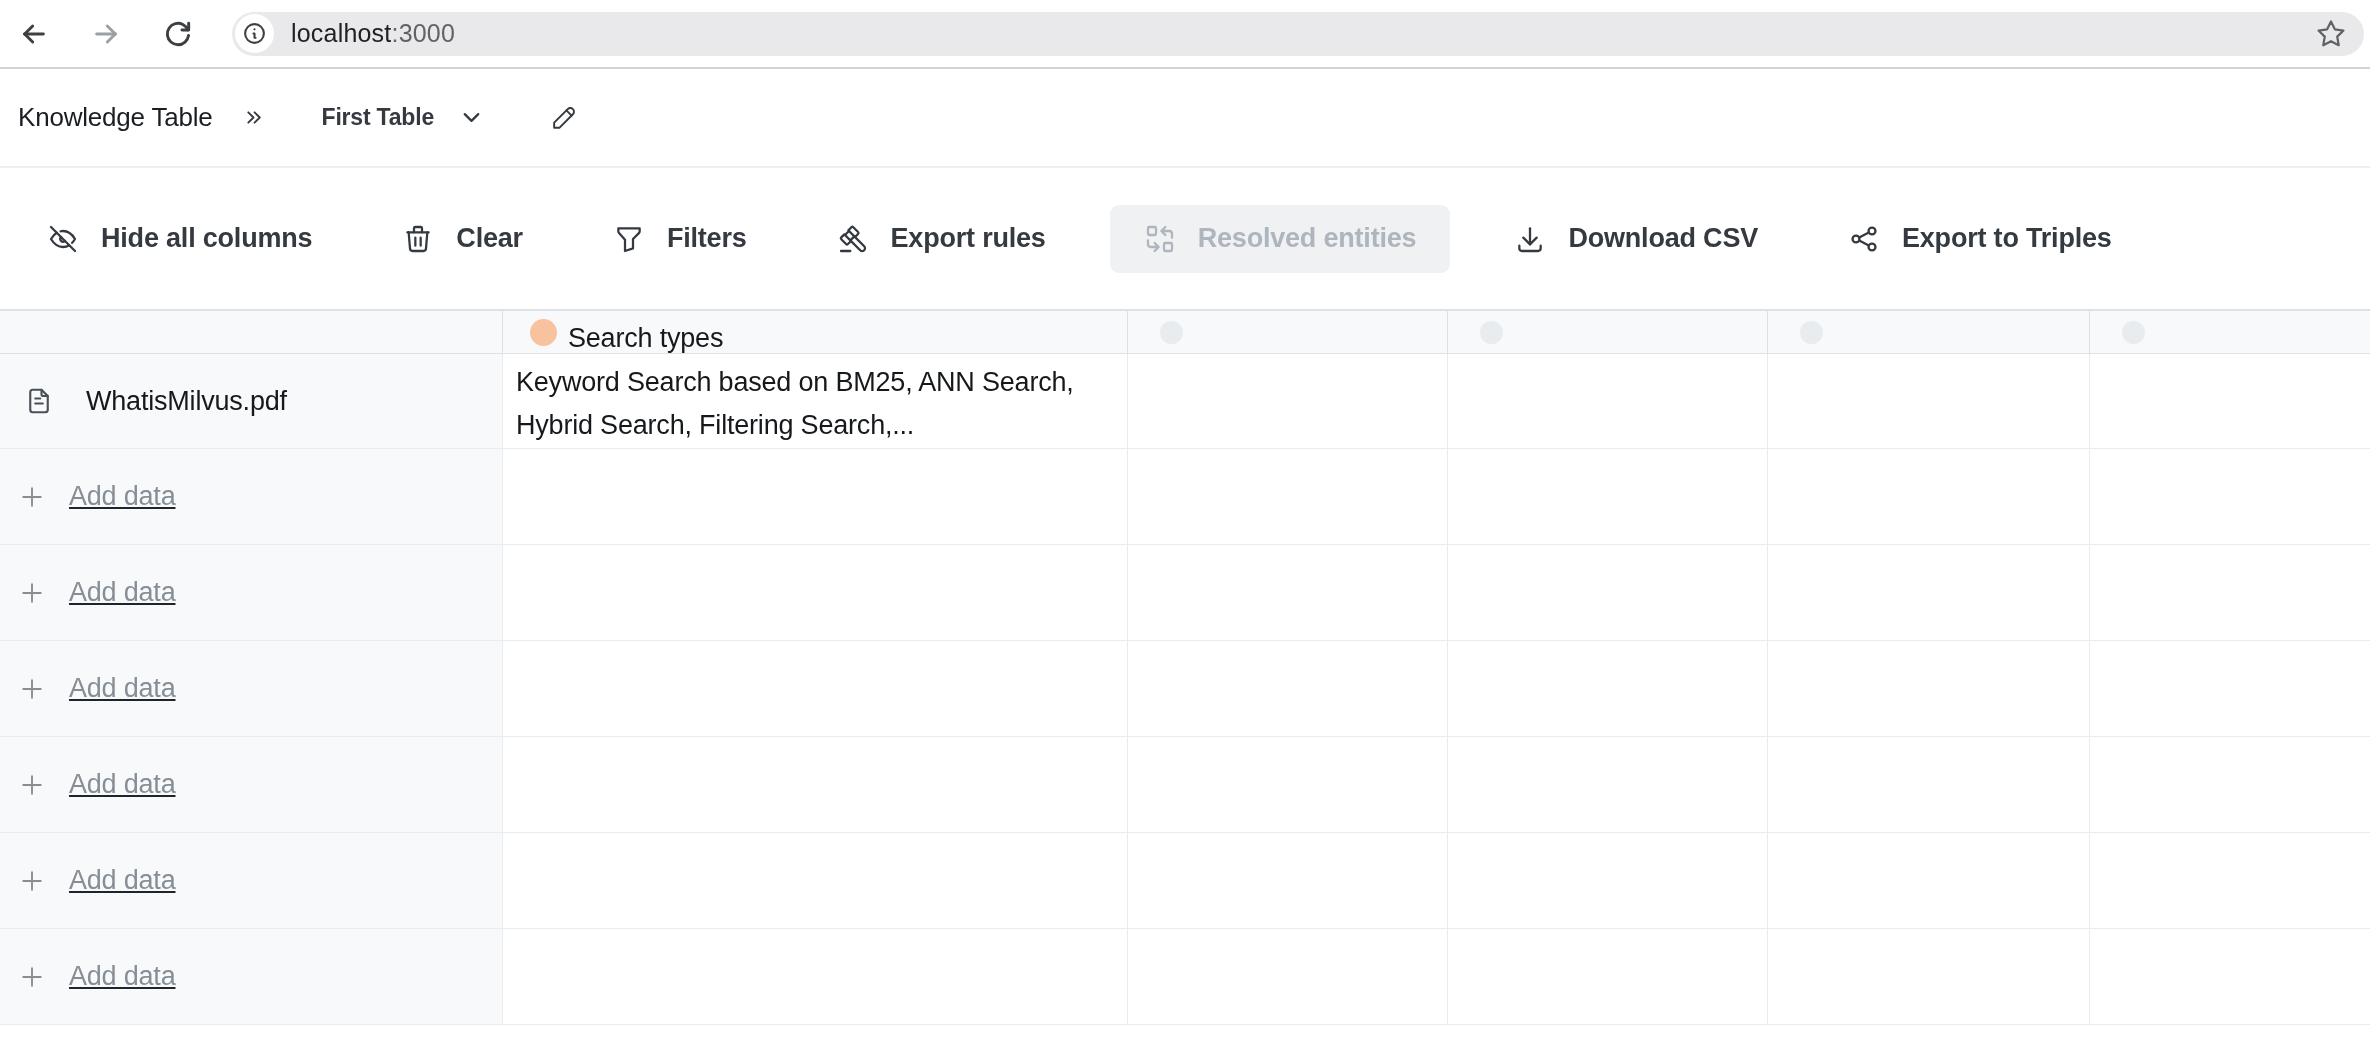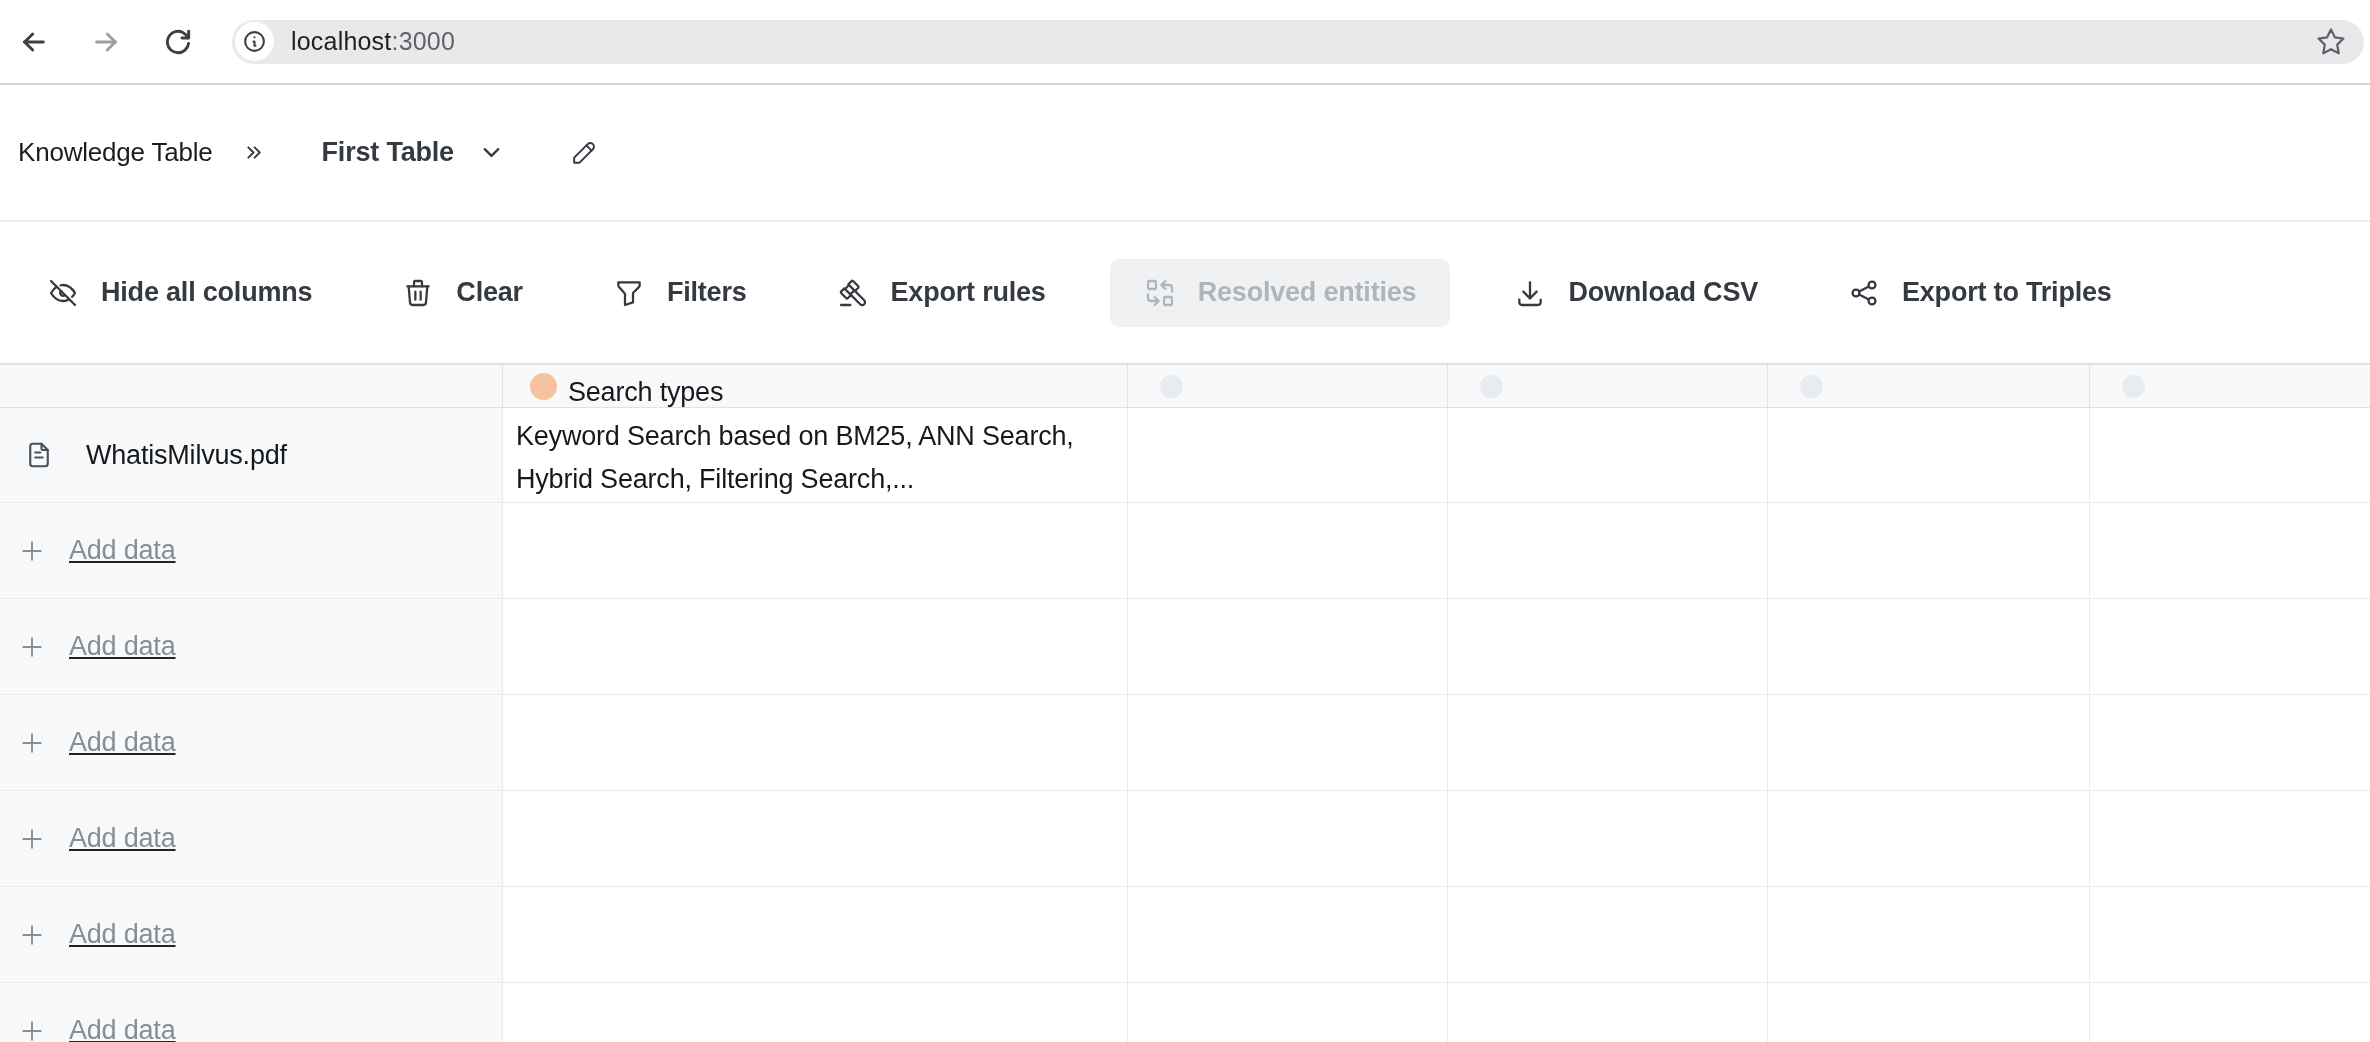--- a/index.html
+++ b/index.html
@@ -6,21 +6,21 @@
   html, body { width: 2370px; height: 1042px; overflow: hidden; }
   body {
     font-family: "Liberation Sans", sans-serif;
     background: #ffffff;
     color: #212529;
   }
   svg { display: block; }
 
   
   .chrome {
-    height: 85px;
+    height: 69px;
     display: flex;
     align-items: center;
     background: #ffffff;
     border-bottom: 2px solid #d4d4d6;
     padding-right: 0;
   }
   .nav-btns {
     display: flex;
     align-items: center;
     gap: 40px;
@@ -45,29 +45,29 @@
     display: flex; align-items: center; justify-content: center;
     flex: none;
   }
   .site-chip svg { width: 25px; height: 25px; color: #3c4043; }
   .url-text { margin-left: 17px; font-size: 25px; color: #202124; letter-spacing: 0.2px; white-space: nowrap; }
   .url-text .port { color: #5f6368; }
   .star { margin-left: auto; width: 30px; height: 30px; color: #5f6368; cursor: pointer; }
 
   
   .page-header {
-    height: 135px;
+    height: 97px;
     display: flex;
     align-items: center;
     padding-left: 18px;
     background: #ffffff;
   }
   .breadcrumb-root { font-size: 26px; font-weight: 400; color: #1b1e21; letter-spacing: -0.2px; }
   .crumb-sep { width: 25px; height: 25px; color: #343a40; margin-left: 28px; }
-  .table-name { font-size: 27px; font-weight: 700; color: #343a40; margin-left: 56px; letter-spacing: -0.2px; }
+  .table-name { font-size: 23px; font-weight: 700; color: #343a40; margin-left: 56px; letter-spacing: -0.2px; }
   .dd-chevron { width: 27px; height: 27px; color: #343a40; margin-left: 24px; cursor: pointer; }
   .edit-pencil { width: 31px; height: 31px; color: #343a40; margin-left: 64px; cursor: pointer; }
 
   
   .toolbar {
     height: 143px;
     border-top: 2px solid #eceef0;
     display: flex;
     align-items: center;
     padding-left: 47px;

